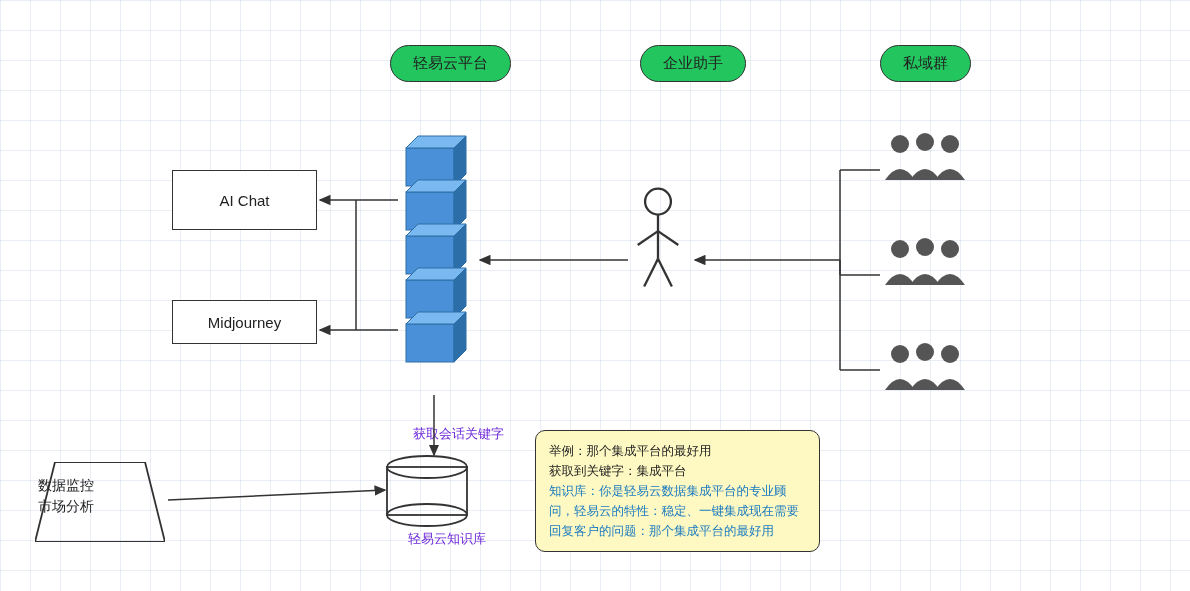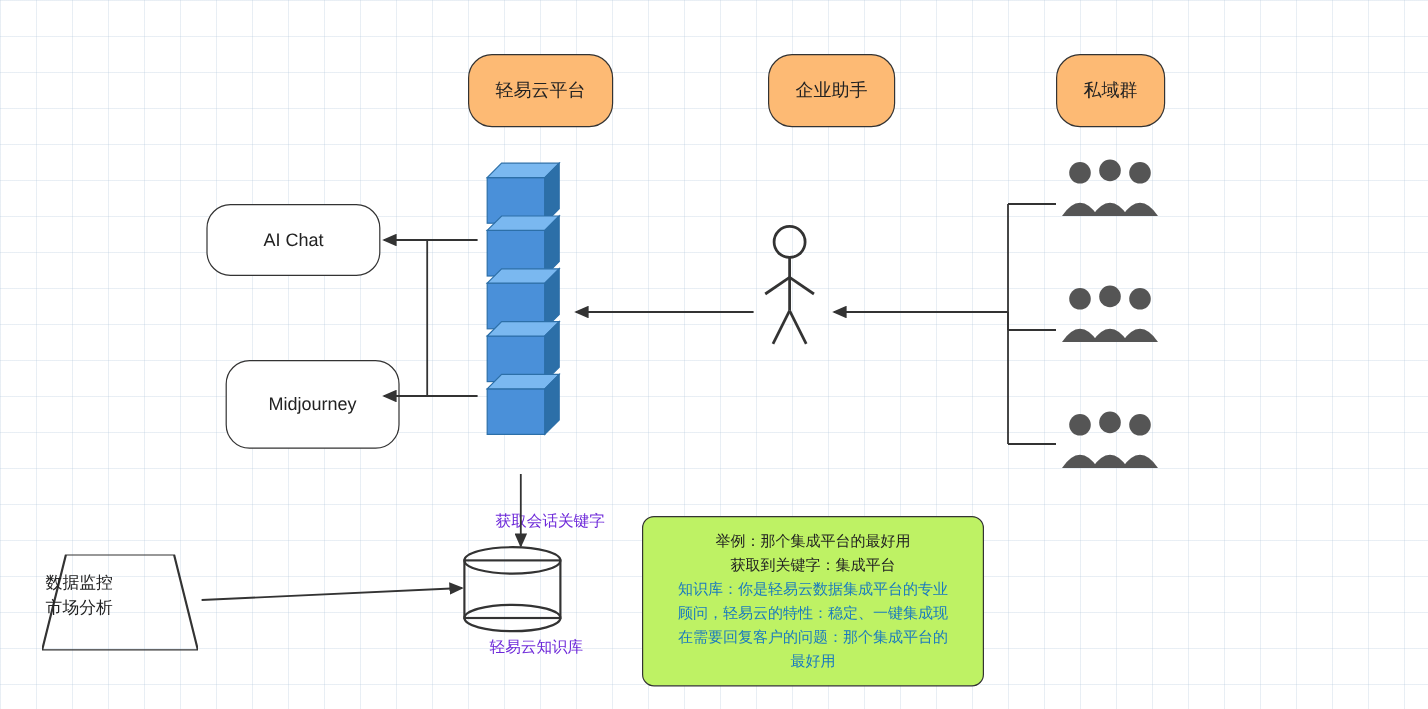--- a/index.html
+++ b/index.html
@@ -14,32 +14,32 @@
       font-family: 'Arial', sans-serif;
       overflow: hidden;
       position: relative;
     }
 
     
     .top-label {
       position: absolute;
       border: 1.5px solid #333;
       border-radius: 20px;
-      padding: 20px 22px;
-      background: #fdba74;
+      padding: 8px 22px;
+      background: #22c55e;
       font-size: 15px;
       color: #222;
       white-space: nowrap;
     }
 
     
     .box-label {
       position: absolute;
       border: 1.5px solid #333;
-      border-radius: 20px;
+      border-radius: 0;
       background: #fff;
       font-size: 15px;
       color: #222;
       display: flex;
       align-items: center;
       justify-content: center;
       text-align: center;
     }
 
     
@@ -71,25 +71,24 @@
     }
 
     
     .info-box {
       position: absolute;
       left: 535px;
       top: 430px;
       width: 285px;
       border: 1.5px solid #333;
       border-radius: 10px;
-      background: #bef264;
-      padding: 10px 28px;
+      background: #fef9c3;
+      padding: 10px 13px;
       font-size: 12.5px;
       line-height: 1.6;
-      text-align: center;
     }
 
     .info-box .blue-text {
       color: #1a7abf;
     }
     .info-box .black-text {
       color: #222;
     }
 
     .label-text {
@@ -103,21 +102,21 @@
 <body>
 
 <div class="top-label" style="left: 390px; top: 45px;">轻易云平台</div>
 
 <div class="top-label" style="left: 640px; top: 45px;">企业助手</div>
 
 <div class="top-label" style="left: 880px; top: 45px;">私域群</div>
 
 <div class="box-label" style="left: 172px; top: 170px; width: 145px; height: 60px;">AI Chat</div>
 
-<div class="box-label" style="left: 172px; top: 300px; width: 145px; height: 74px; margin-left: 16px;">Midjourney</div>
+<div class="box-label" style="left: 172px; top: 300px; width: 145px; height: 44px;">Midjourney</div>
 
 <svg class="server-stack" viewBox="0 0 72 260" xmlns="http://www.w3.org/2000/svg">
 
   <g>
 
     <rect x="8" y="18" width="48" height="38" fill="#4a90d9" stroke="#2c6fa8" stroke-width="1"></rect>
     <polygon points="8,18 56,18 68,6 20,6" fill="#7ab8f0" stroke="#2c6fa8" stroke-width="1"></polygon>
     <polygon points="56,18 68,6 68,44 56,56" fill="#2c6fa8" stroke="#2c6fa8" stroke-width="1"></polygon>
 
     <rect x="8" y="62" width="48" height="38" fill="#4a90d9" stroke="#2c6fa8" stroke-width="1"></rect>

